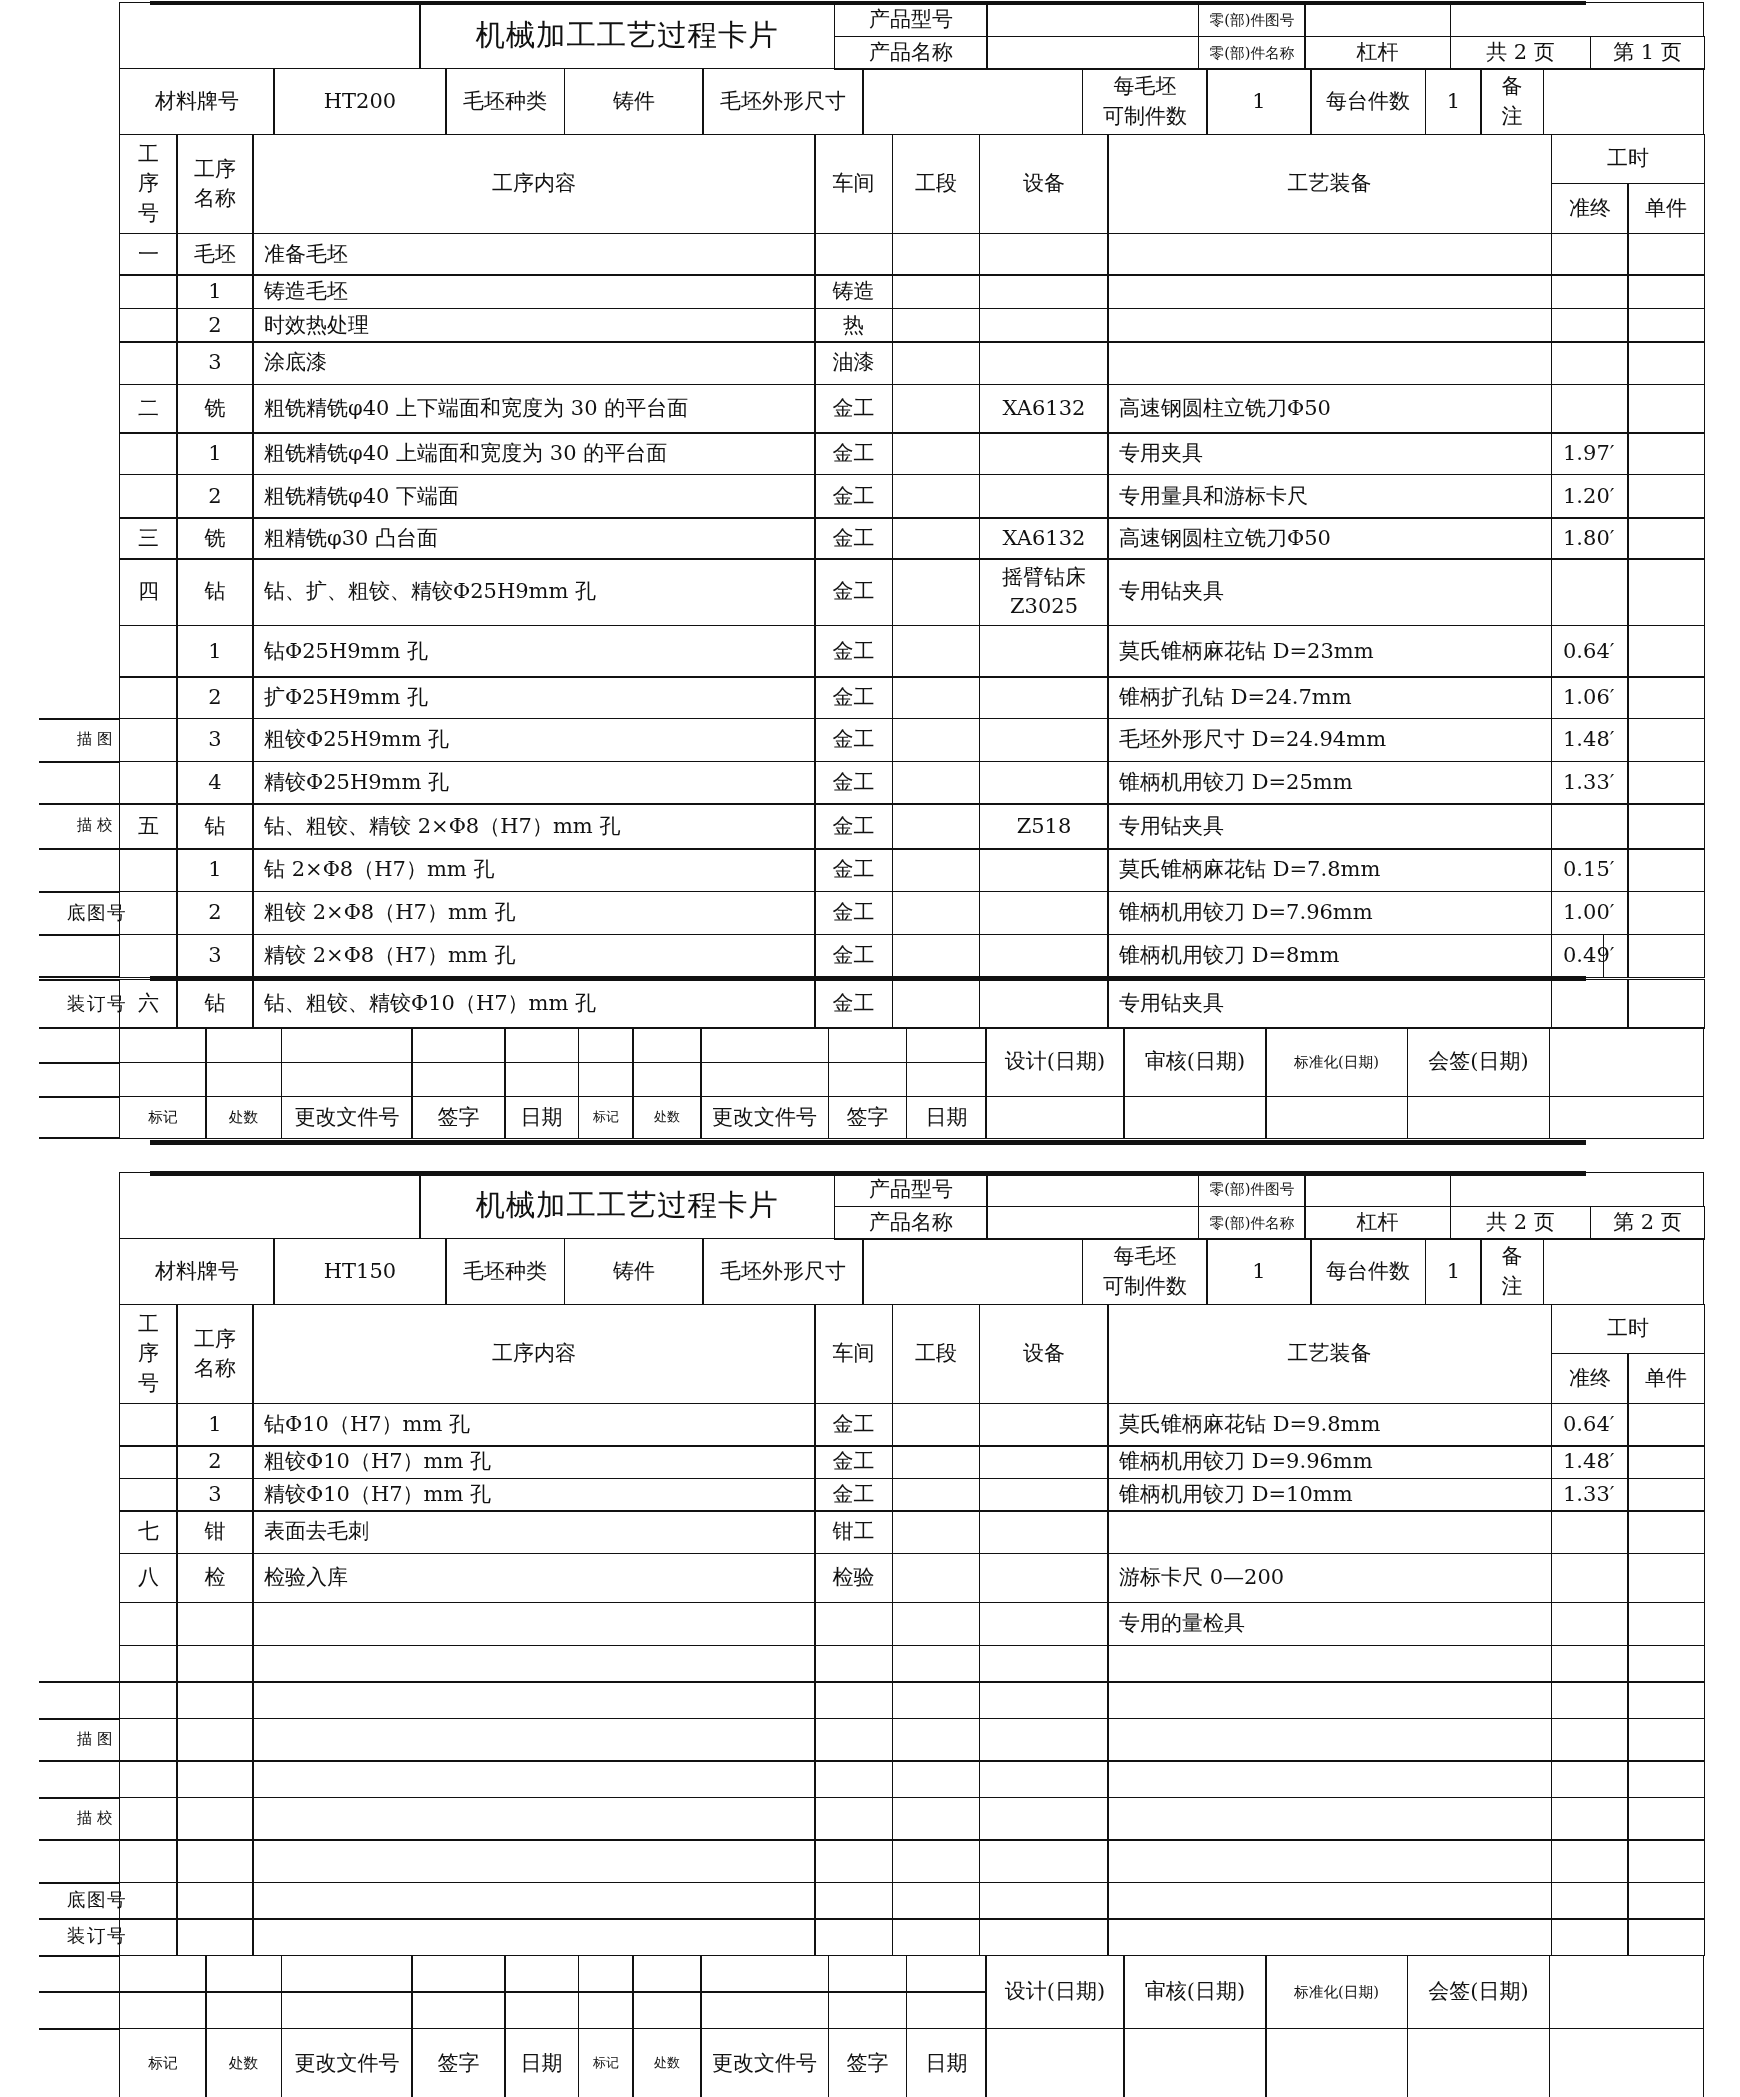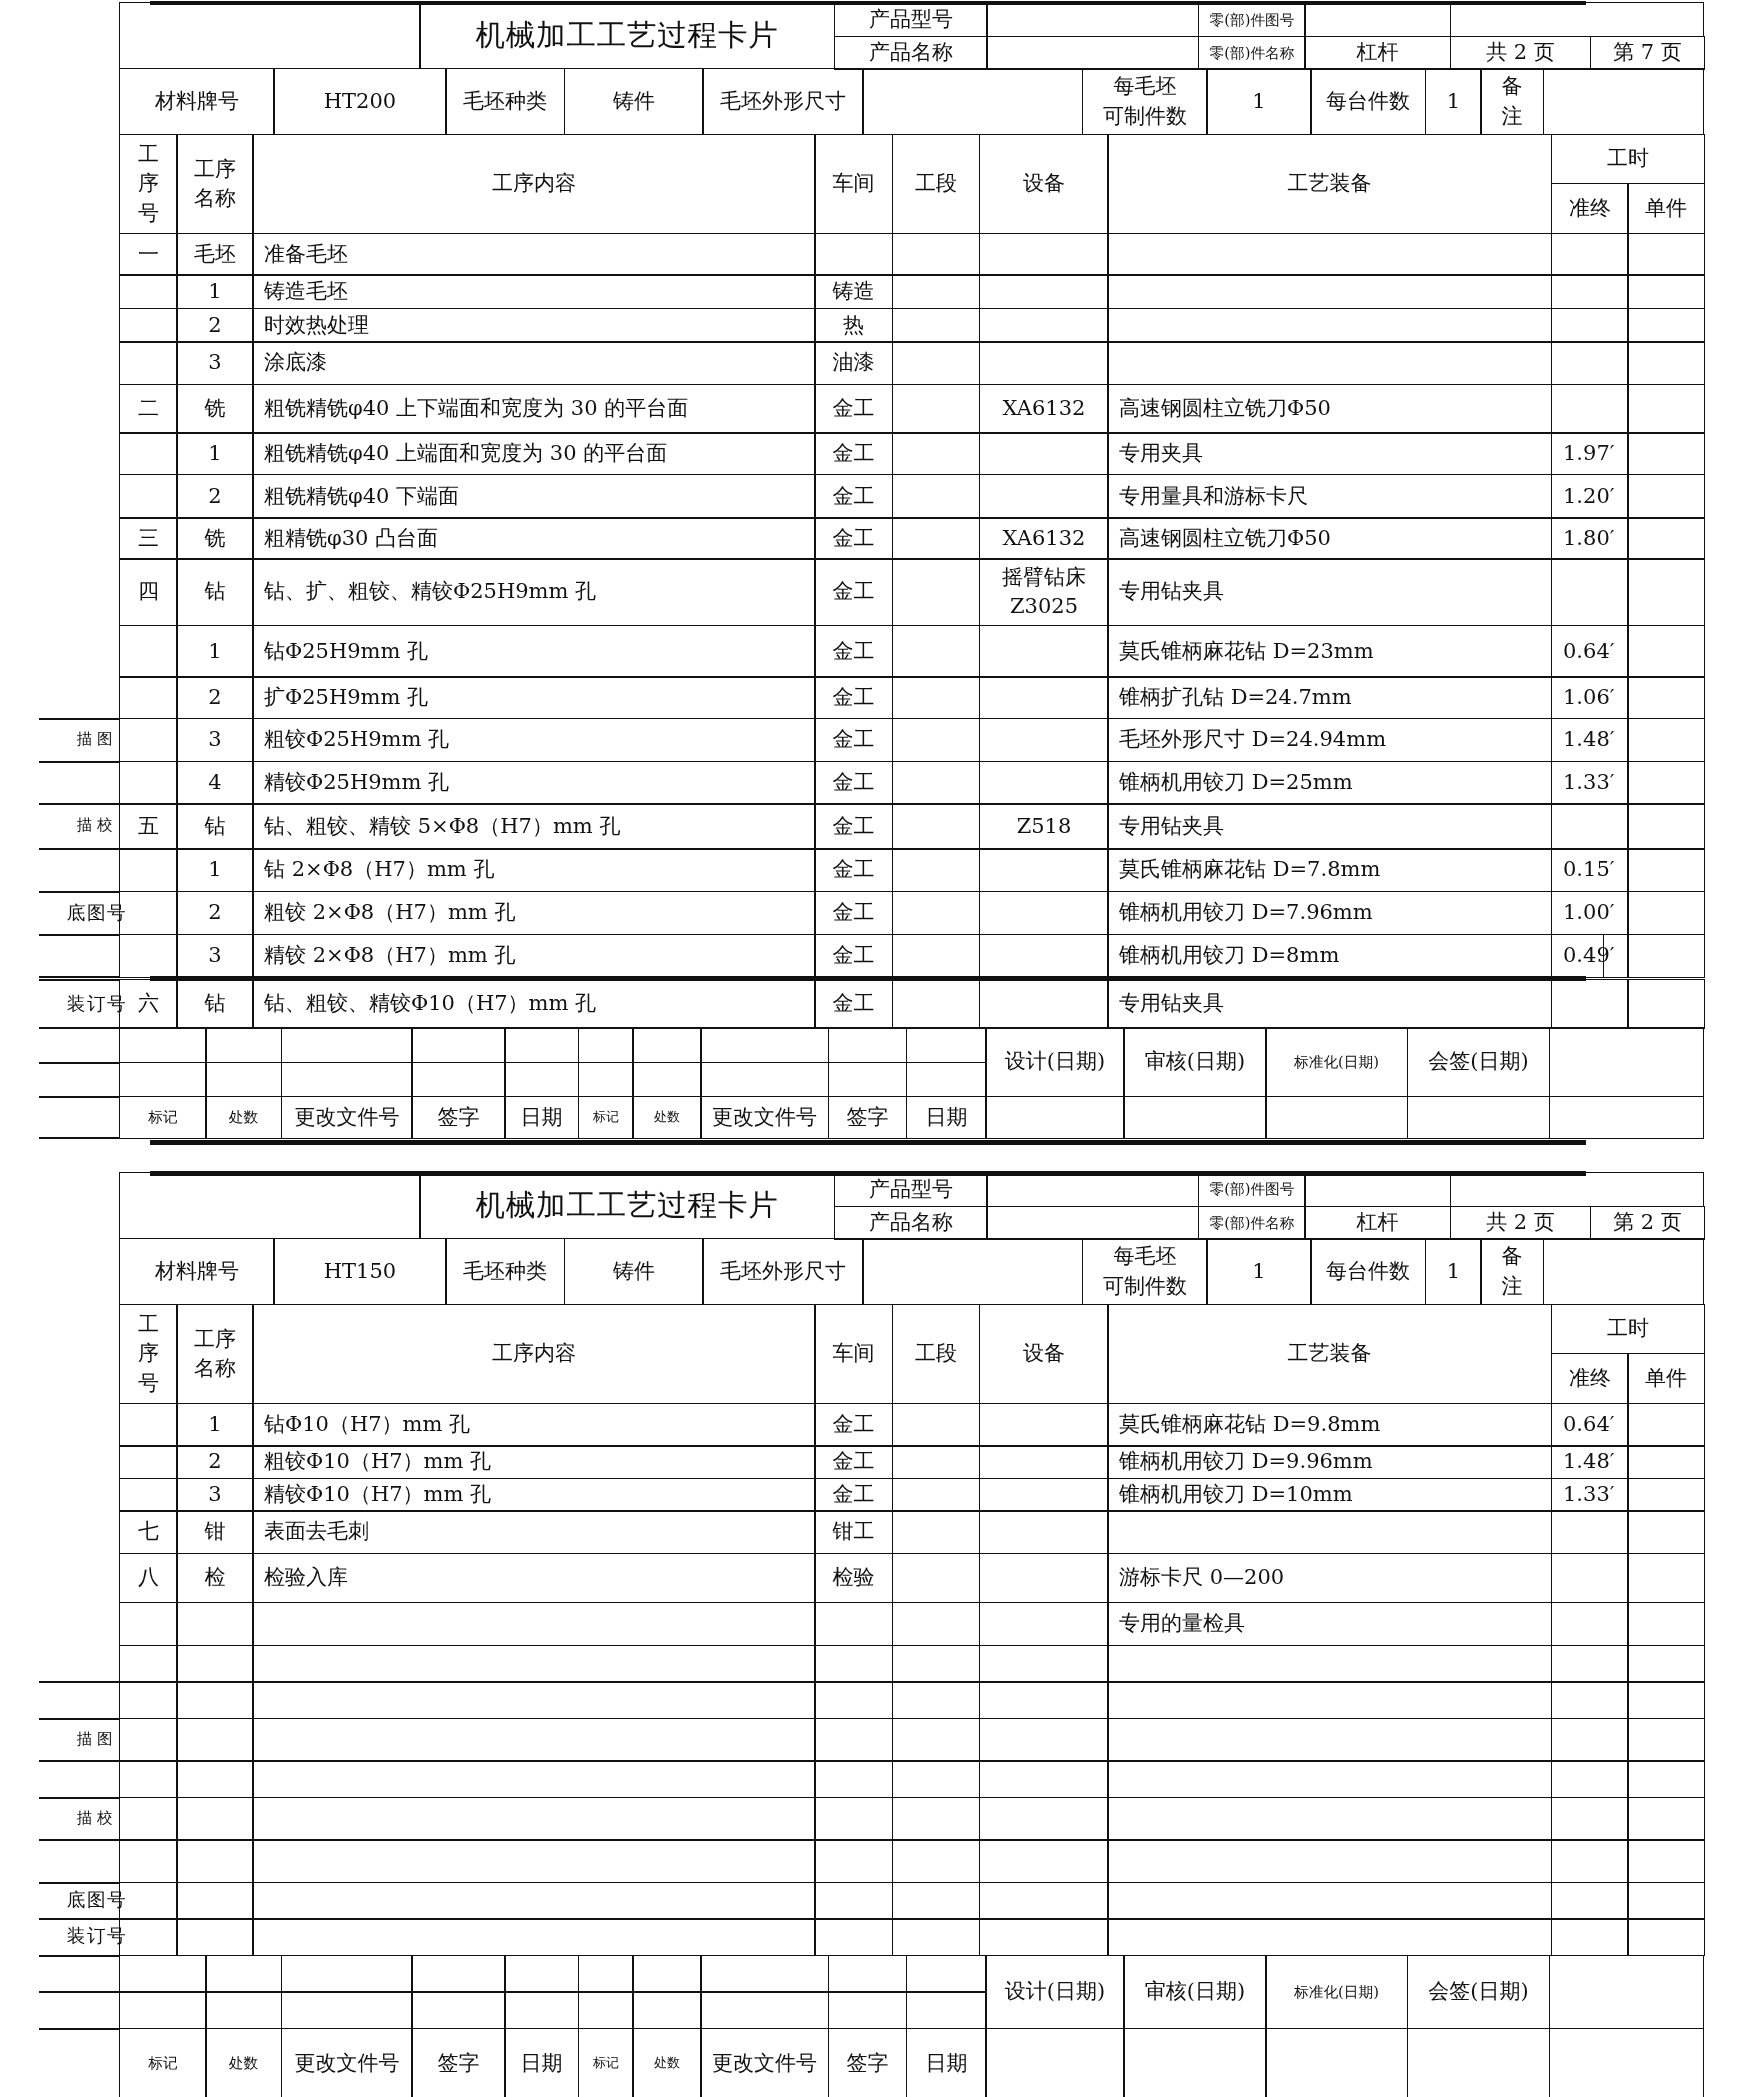--- a/index.html
+++ b/index.html
@@ -29,21 +29,21 @@
     <div class="cell" style="left: 834px; top: 2.3px; width: 154px; height: 35px;">产品型号</div>
     <div class="cell" style="left: 986px; top: 2.3px; width: 213px; height: 35px;"></div>
     <div class="cell small" style="left: 1198px; top: 2.3px; width: 108px; height: 35px;">零(部)件图号</div>
     <div class="cell" style="left: 1304px; top: 2.3px; width: 147px; height: 35px;"></div>
     <div class="cell" style="left: 1450px; top: 2.3px; width: 254px; height: 35px;"></div>
     <div class="cell" style="left: 834px; top: 36px; width: 154px; height: 34px;">产品名称</div>
     <div class="cell" style="left: 986px; top: 36px; width: 213px; height: 34px;"></div>
     <div class="cell small" style="left: 1198px; top: 36px; width: 108px; height: 34px;">零(部)件名称</div>
     <div class="cell" style="left: 1304px; top: 36px; width: 147px; height: 34px;">杠杆</div>
     <div class="cell" style="left: 1450px; top: 36px; width: 141px; height: 34px;">共 2 页</div>
-    <div class="cell" style="left: 1590px; top: 36px; width: 115px; height: 34px;">第 7 页</div>
+    <div class="cell" style="left: 1590px; top: 36px; width: 115px; height: 34px;">第 1 页</div>
     <div class="cell" style="left: 119px; top: 68px; width: 156px; height: 67px;">材料牌号</div>
     <div class="cell" style="left: 273px; top: 68px; width: 174px; height: 67px;">HT200</div>
     <div class="cell" style="left: 445px; top: 68px; width: 120px; height: 67px;">毛坯种类</div>
     <div class="cell" style="left: 564px; top: 68px; width: 140px; height: 67px;">铸件</div>
     <div class="cell" style="left: 702px; top: 68px; width: 162px; height: 67px;">毛坯外形尺寸</div>
     <div class="cell" style="left: 862px; top: 68px; width: 221px; height: 67px;"></div>
     <div class="cell" style="left: 1082px; top: 68px; width: 126px; height: 67px;">每毛坯
 可制件数</div>
     <div class="cell" style="left: 1206px; top: 68px; width: 106px; height: 67px;">1</div>
     <div class="cell" style="left: 1310px; top: 68px; width: 116px; height: 67px;">每台件数</div>
@@ -177,21 +177,21 @@
     <div class="cell" style="left: 176px; top: 761px; width: 78px; height: 44px;">4</div>
     <div class="cell left" style="left: 252px; top: 761px; width: 564px; height: 44px;">精铰Φ25H9mm 孔</div>
     <div class="cell thin" style="left: 814px; top: 761px; width: 79px; height: 44px;">金工</div>
     <div class="cell" style="left: 892px; top: 761px; width: 88px; height: 44px;"></div>
     <div class="cell" style="left: 979px; top: 761px; width: 130px; height: 44px;"></div>
     <div class="cell left" style="left: 1107px; top: 761px; width: 445px; height: 44px;">锥柄机用铰刀 D=25mm</div>
     <div class="cell left" style="left: 1551px; top: 761px; width: 78px; height: 44px;">1.33′</div>
     <div class="cell" style="left: 1627px; top: 761px; width: 78px; height: 44px;"></div>
     <div class="cell" style="left: 119px; top: 803px; width: 59px; height: 47px;">五</div>
     <div class="cell" style="left: 176px; top: 803px; width: 78px; height: 47px;">钻</div>
-    <div class="cell left" style="left: 252px; top: 803px; width: 564px; height: 47px;">钻、粗铰、精铰 5×Φ8（H7）mm 孔</div>
+    <div class="cell left" style="left: 252px; top: 803px; width: 564px; height: 47px;">钻、粗铰、精铰 2×Φ8（H7）mm 孔</div>
     <div class="cell thin" style="left: 814px; top: 803px; width: 79px; height: 47px;">金工</div>
     <div class="cell" style="left: 892px; top: 803px; width: 88px; height: 47px;"></div>
     <div class="cell" style="left: 979px; top: 803px; width: 130px; height: 47px;">Z518</div>
     <div class="cell left" style="left: 1107px; top: 803px; width: 445px; height: 47px;">专用钻夹具</div>
     <div class="cell left" style="left: 1551px; top: 803px; width: 78px; height: 47px;"></div>
     <div class="cell" style="left: 1627px; top: 803px; width: 78px; height: 47px;"></div>
     <div class="cell" style="left: 119px; top: 848px; width: 59px; height: 44px;"></div>
     <div class="cell" style="left: 176px; top: 848px; width: 78px; height: 44px;">1</div>
     <div class="cell left" style="left: 252px; top: 848px; width: 564px; height: 44px;">钻 2×Φ8（H7）mm 孔</div>
     <div class="cell thin" style="left: 814px; top: 848px; width: 79px; height: 44px;">金工</div>

